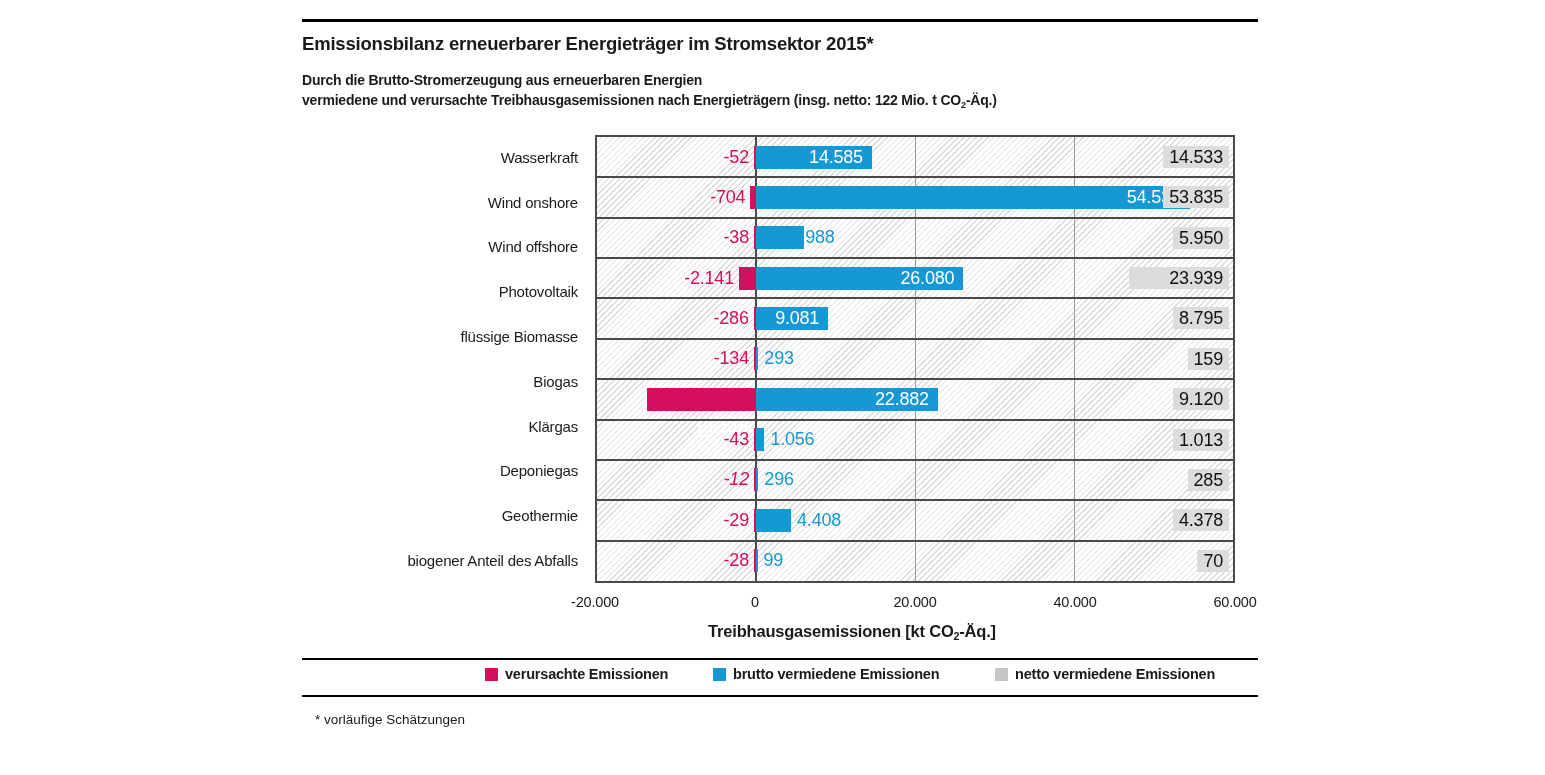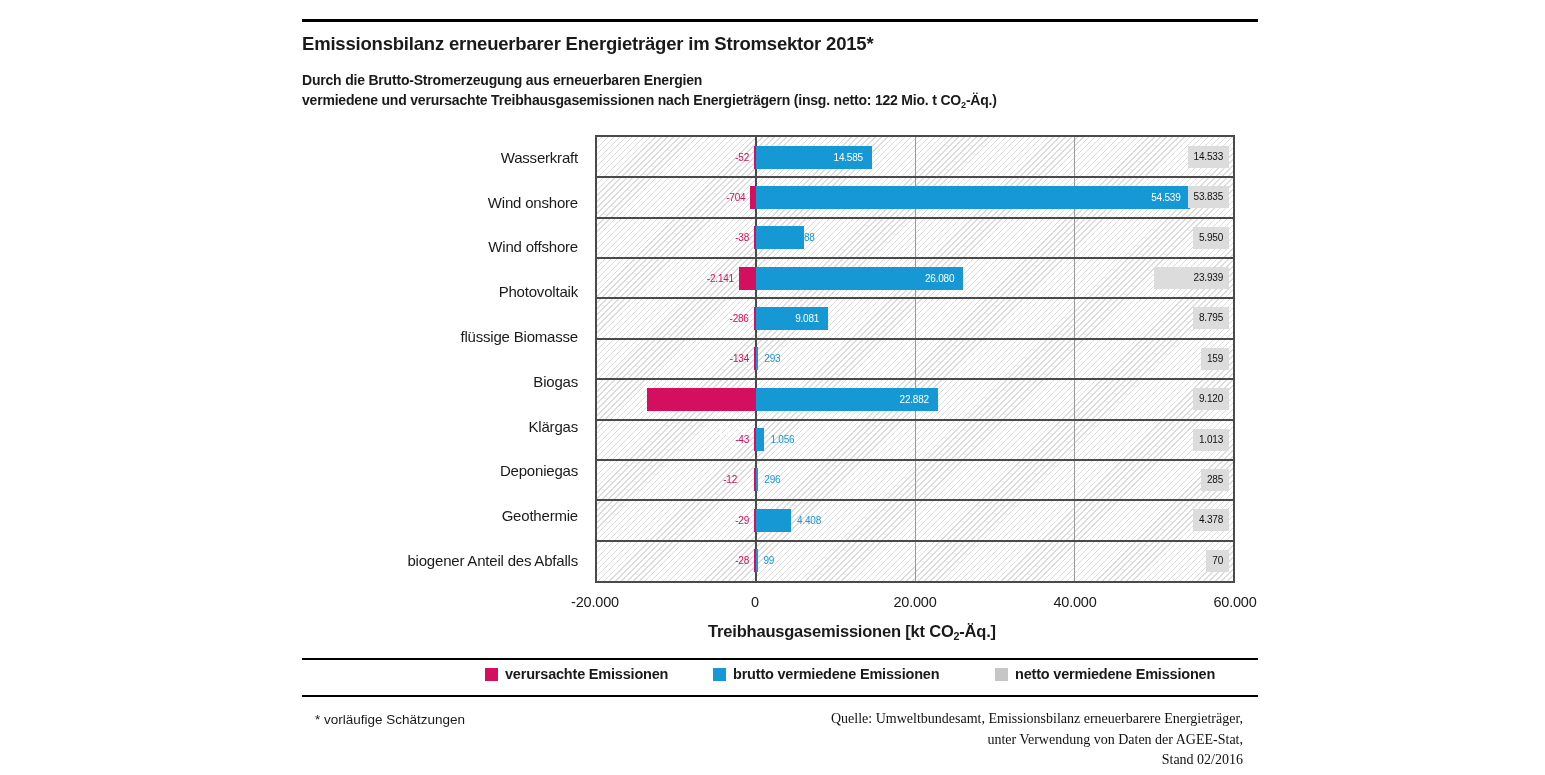--- a/index.html
+++ b/index.html
@@ -39,29 +39,29 @@
   .gridline{position:absolute;top:0;height:100%;z-index:1;}
   .gridline.minor{width:1px;background:#9a9a9a;}
   .gridline.zero{width:2px;background:#4a4a4a;}
   .row-sep{position:absolute;left:0;width:100%;height:2px;background:#4a4a4a;z-index:2;}
   .bar-row{position:absolute;left:0;width:100%;z-index:3;}
   .bar{position:absolute;top:8.5px;height:23px;}
   .bar.caused-bar{z-index:2;}
   .bar.avoided-bar{z-index:2;}
   .val{
     position:absolute;top:8.5px;height:23px;line-height:23px;
-    font-size:10px;white-space:nowrap;letter-spacing:-0.2px;
+    font-size:18px;white-space:nowrap;letter-spacing:-0.2px;
   }
   .caused-val{text-align:right;}
   .avoided-val.inside{text-align:right;color:#fff;z-index:3;}
   .avoided-val.overlap{z-index:1;}
   .caused-val.inside{color:#fff;z-index:3;}
   .net-val{
     position:absolute;right:4px;top:9px;height:22px;line-height:22px;
-    padding:0 6px;background:#dcdcdc;color:#111;font-size:10px;
+    padding:0 6px;background:#dcdcdc;color:#111;font-size:18px;
     white-space:nowrap;z-index:4;letter-spacing:-0.2px;
   }
   .ticks{position:absolute;left:293px;top:459px;width:640px;height:20px;}
   .tick{
     position:absolute;top:0;transform:translateX(-50%);
     font-size:14.5px;white-space:nowrap;letter-spacing:-0.2px;
   }
   .axis-title{
     position:absolute;left:550px;top:487px;transform:translateX(-50%);
     font-size:16.5px;font-weight:700;white-space:nowrap;letter-spacing:-0.2px;
@@ -172,21 +172,21 @@
         <div class="bar-row" style="top: 282.545px; height: 40.3636px;">
           <div class="bar caused-bar" style="left: 157px; width: 2px; background: rgb(212, 15, 95);"></div>
           <div class="bar avoided-bar" style="left: 159px; width: 8.3952px; background: rgb(21, 152, 212);"></div>
           <div class="val caused-val" style="right: 484px; color: rgb(212, 15, 95);">-43</div>
           <div class="val avoided-val outside" style="left: 173.395px; color: rgb(21, 152, 212);">1.056</div>
           <div class="net-val" style="background: rgb(220, 220, 220);">1.013</div>
         </div>
         <div class="bar-row" style="top: 322.909px; height: 40.3636px;">
           <div class="bar caused-bar" style="left: 157px; width: 2px; background: rgb(212, 15, 95);"></div>
           <div class="bar avoided-bar" style="left: 159px; width: 2.3532px; background: rgb(21, 152, 212);"></div>
-          <div class="val caused-val" style="right: 496px; color: rgb(212, 15, 95);">-12</div>
+          <div class="val caused-val" style="right: 484px; color: rgb(212, 15, 95); font-style: italic;">-12</div>
           <div class="val avoided-val outside" style="left: 167.353px; color: rgb(21, 152, 212);">296</div>
           <div class="net-val" style="background: rgb(220, 220, 220);">285</div>
         </div>
         <div class="bar-row" style="top: 363.273px; height: 40.3636px;">
           <div class="bar caused-bar" style="left: 157px; width: 2px; background: rgb(212, 15, 95);"></div>
           <div class="bar avoided-bar" style="left: 159px; width: 35.0436px; background: rgb(21, 152, 212);"></div>
           <div class="val caused-val" style="right: 484px; color: rgb(212, 15, 95);">-29</div>
           <div class="val avoided-val outside" style="left: 200.044px; color: rgb(21, 152, 212);">4.408</div>
           <div class="net-val" style="background: rgb(220, 220, 220);">4.378</div>
         </div>
@@ -221,18 +221,13 @@
         <div class="legend-label">brutto vermiedene Emissionen</div>
       </div>
       <div class="legend-item" style="left: 693px;">
         <div class="legend-swatch" style="background: rgb(198, 198, 198);"></div>
         <div class="legend-label">netto vermiedene Emissionen</div>
       </div>
     </div>
   <div class="rule leg-bottom"></div>
 
   <div class="footer-note">* vorläufige Schätzungen</div>
-  <div class="footer-source">
-    <span>Quelle: Umweltbundesamt, Emissionsbilanz erneuerbarere Energieträger,</span><br>
-    <span>unter Verwendung von Daten der AGEE-Stat,</span><br>
-    <span>Stand 02/2016</span>
-  </div>
 </div>
 
 </body></html>

